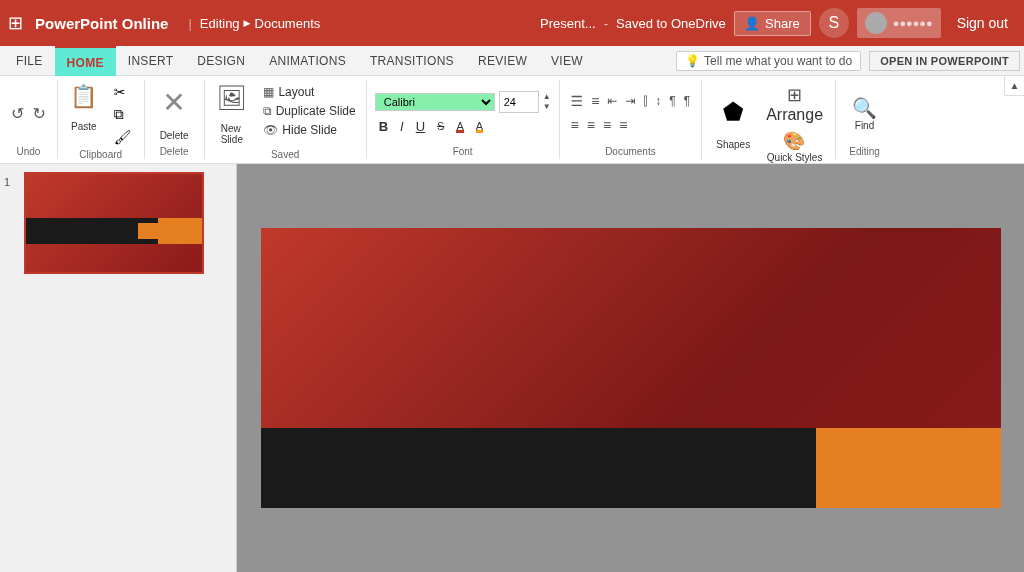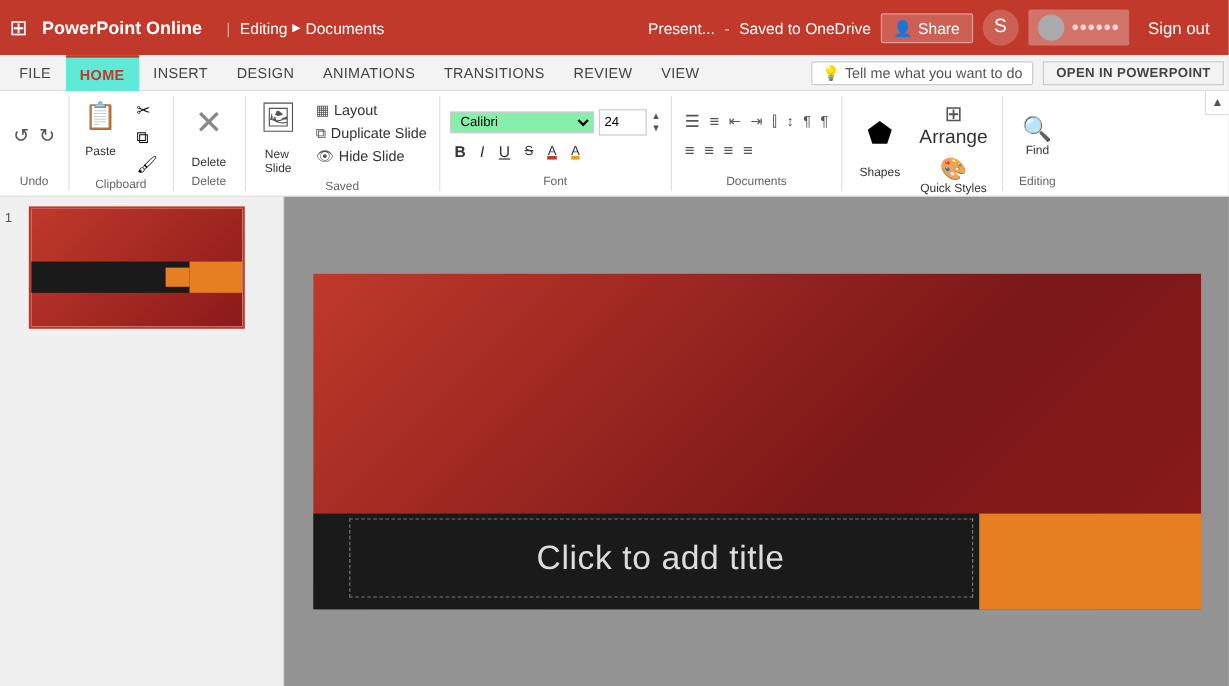--- a/index.html
+++ b/index.html
@@ -607,19 +607,16 @@
         </div>
       </div>
     </div>
   </div>
 
   <div class="canvas-area">
     <div class="slide-canvas">
       <div class="slide-canvas-bg"></div>
       <div class="slide-bottom-bar"></div>
       <div class="slide-bottom-orange"></div>
-      <div class="title-placeholder">
-        <span class="title-placeholder-text">Click to add title</span>
-      </div>
     </div>
   </div>
 
 </div>
 
 </body></html>

